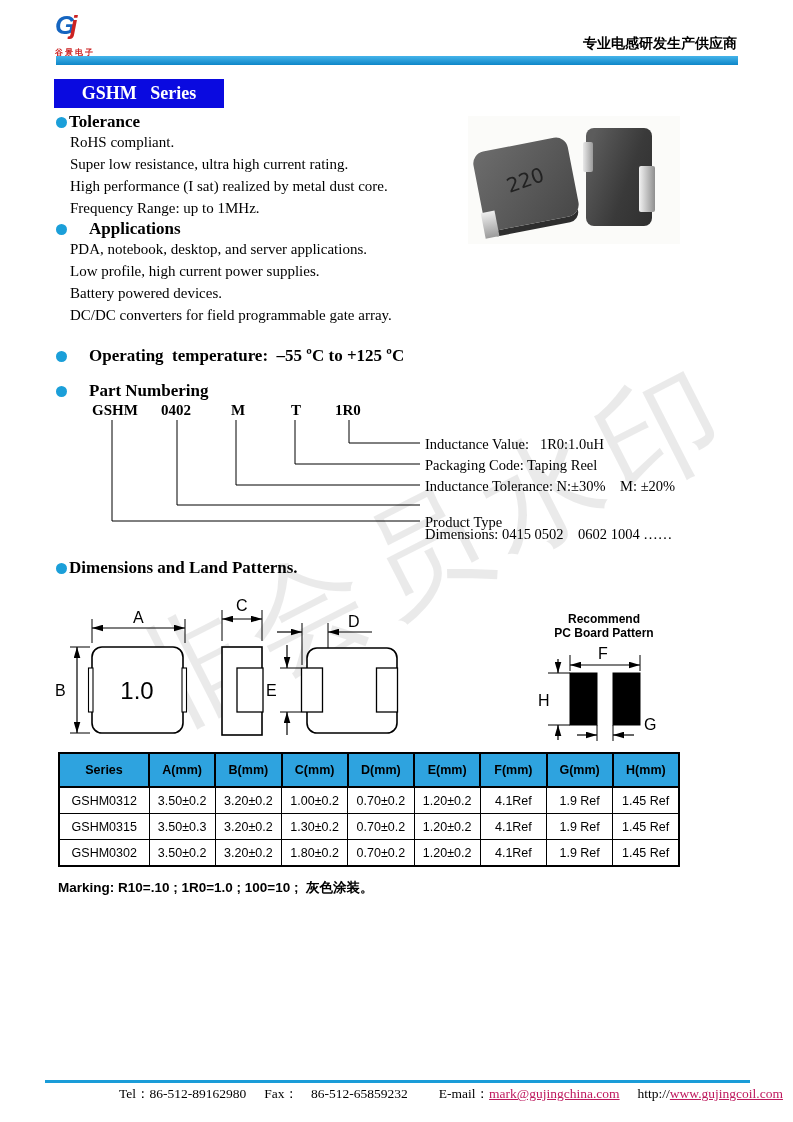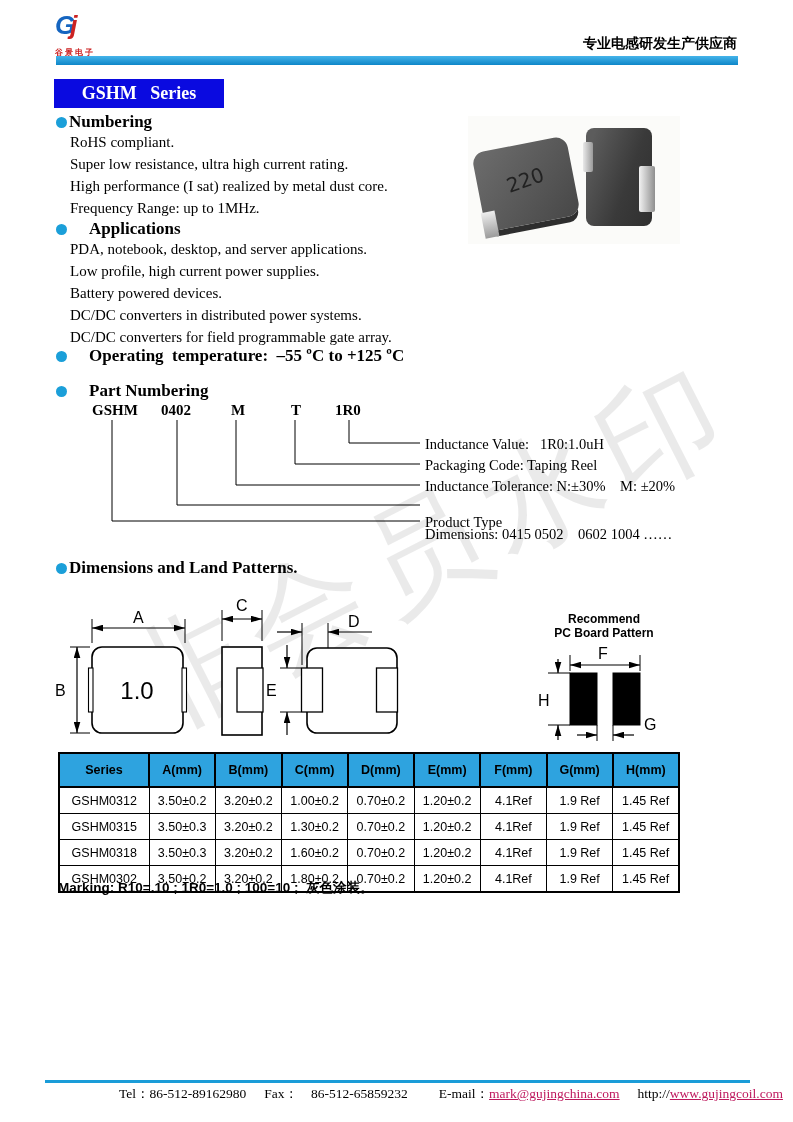--- a/index.html
+++ b/index.html
@@ -67,21 +67,21 @@
   <div class="logo">
     <div class="logo-initials">G<span class="j">j</span></div>
     <div class="logo-caption">谷景电子</div>
   </div>
   <div class="tagline">专业电感研发生产供应商</div>
   <div class="topbar"></div>
   <div class="series-badge">GSHM   Series</div>
 
   <div class="sec-head" style="left:56px;top:112px;gap:2px">
     <span class="bullet"></span>
-    <span>Numbering</span>
+    <span>Tolerance</span>
   </div>
   <ul class="plain-list" style="left:70px;top:131px;">
     <li>RoHS compliant.</li>
     <li>Super low resistance, ultra high current rating.</li>
     <li>High performance (I sat) realized by metal dust core.</li>
     <li>Frequency Range: up to 1MHz.</li>
   </ul>
 
   <div class="photo">
     <div class="ind-top">
@@ -95,21 +95,20 @@
   </div>
 
   <div class="sec-head" style="left:56px;top:219px;">
     <span class="bullet"></span>
     <span>Applications</span>
   </div>
   <ul class="plain-list" style="left:70px;top:238px;">
     <li>PDA, notebook, desktop, and server applications.</li>
     <li>Low profile, high current power supplies.</li>
     <li>Battery powered devices.</li>
-    <li>DC/DC converters in distributed power systems.</li>
     <li>DC/DC converters for field programmable gate array.</li>
   </ul>
 
   <div class="sec-head" style="left:56px;top:346px;">
     <span class="bullet"></span>
     <span>Operating  temperature:  –55 ºC to +125 ºC</span>
   </div>
 
   <div class="sec-head" style="left:56px;top:381px;">
     <span class="bullet"></span>
@@ -252,31 +251,20 @@
       <td>3.50±0.3</td>
       <td>3.20±0.2</td>
       <td>1.30±0.2</td>
       <td>0.70±0.2</td>
       <td>1.20±0.2</td>
       <td>4.1Ref</td>
       <td>1.9 Ref</td>
       <td>1.45 Ref</td>
     </tr>
     <tr>
-      <td>GSHM0318</td>
-      <td>3.50±0.3</td>
-      <td>3.20±0.2</td>
-      <td>1.60±0.2</td>
-      <td>0.70±0.2</td>
-      <td>1.20±0.2</td>
-      <td>4.1Ref</td>
-      <td>1.9 Ref</td>
-      <td>1.45 Ref</td>
-    </tr>
-    <tr>
       <td>GSHM0302</td>
       <td>3.50±0.2</td>
       <td>3.20±0.2</td>
       <td>1.80±0.2</td>
       <td>0.70±0.2</td>
       <td>1.20±0.2</td>
       <td>4.1Ref</td>
       <td>1.9 Ref</td>
       <td>1.45 Ref</td>
     </tr>

